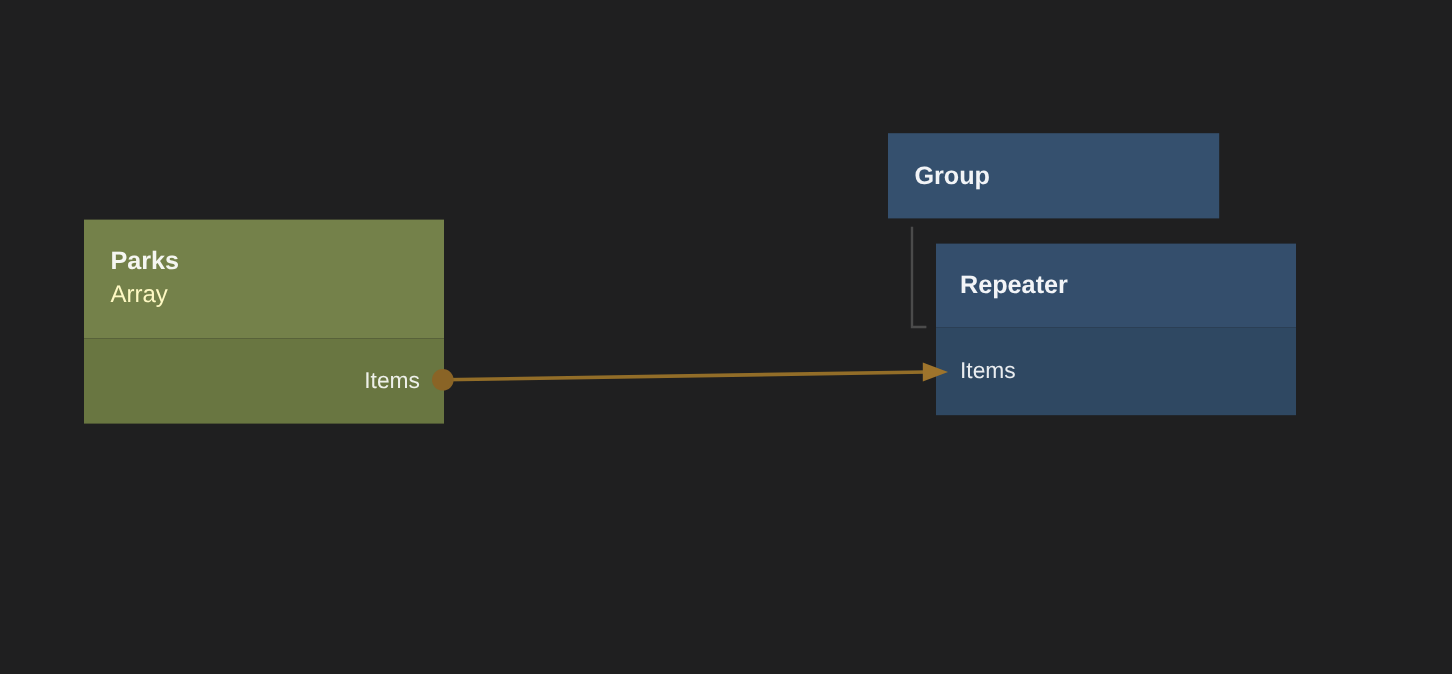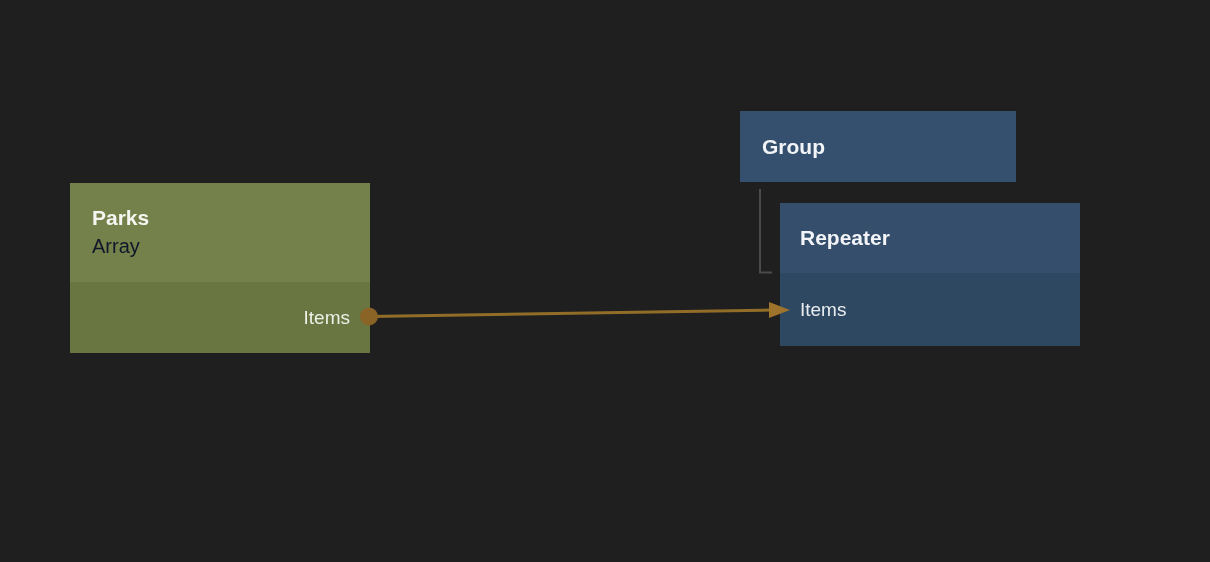--- a/index.html
+++ b/index.html
@@ -13,21 +13,21 @@
   }
   .node { position: absolute; box-sizing: border-box; }
 
   
   .parks-node { left: 70px; top: 183px; width: 300px; height: 170px; }
   .parks-header {
     height: 99px; background: #74814a; box-sizing: border-box;
     padding: 21px 0 0 22px;
   }
   .parks-title { color: #f5f6f1; font-size: 21px; font-weight: 600; line-height: 27px; }
-  .parks-subtitle { color: #0f172a; font-size: 20px; font-weight: 400; line-height: 30px; }
+  .parks-subtitle { color: #fef9c3; font-size: 20px; font-weight: 400; line-height: 30px; }
   .parks-items-row {
     height: 71px; background: #697641; box-sizing: border-box;
     display: flex; align-items: center; justify-content: flex-end;
     padding-right: 20px;
   }
   .parks-items-label { color: #eef0e9; font-size: 19px; }
 
   
   .group-node {
     left: 740px; top: 111px; width: 276px; height: 71px; background: #35506e;

